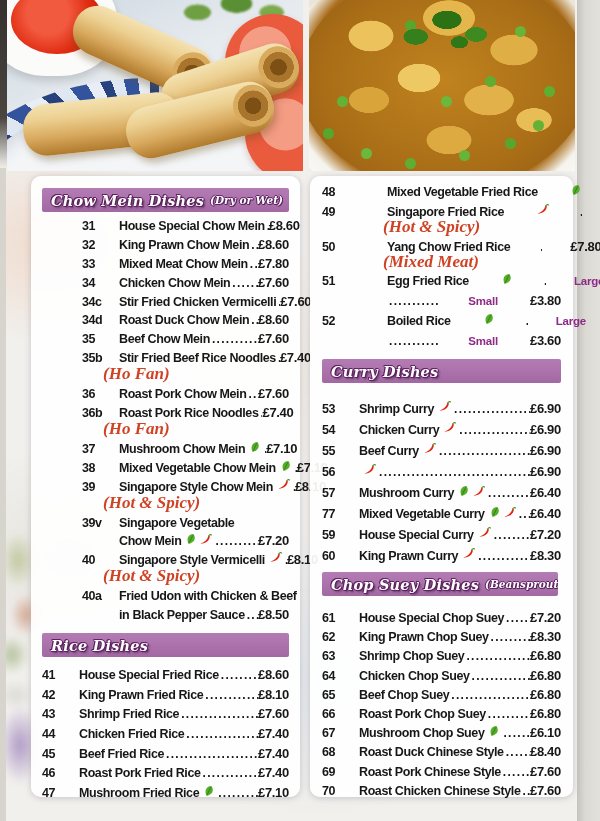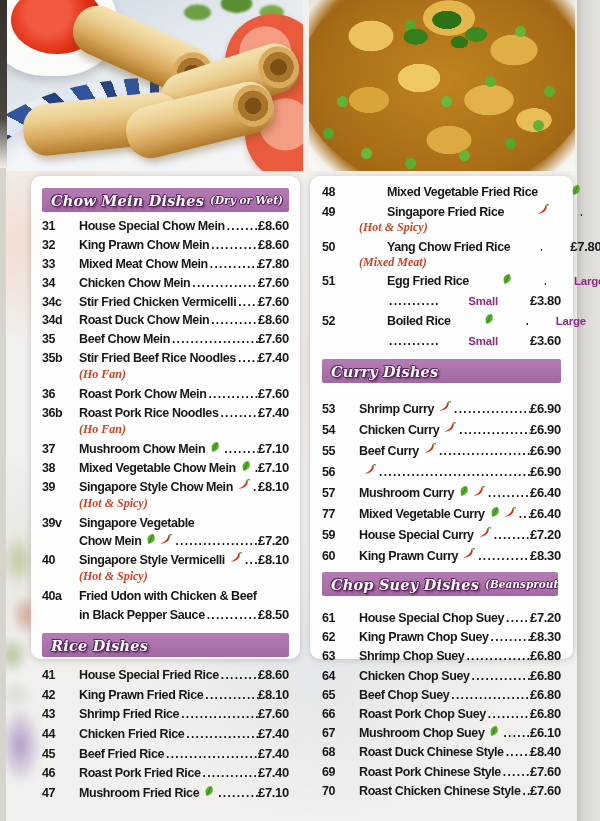--- a/index.html
+++ b/index.html
@@ -83,21 +83,21 @@
       224px 120px 0 0 #63b236,235px 86px 0 0 #5fae31,206px 26px 0 0 #67b438,
       96px 20px 0 0 #58a62c,132px 96px 0 0 #6ab83c,176px 76px 0 0 #5fae31;}
   .parsley{position:absolute;left:88px;top:2px;width:104px;height:56px;
     background:
       radial-gradient(20px 13px at 18% 62%,#35801c 0 60%,rgba(0,0,0,0) 62%),
       radial-gradient(24px 15px at 48% 32%,#2d7115 0 60%,rgba(0,0,0,0) 62%),
       radial-gradient(18px 12px at 76% 58%,#3c8a20 0 60%,rgba(0,0,0,0) 62%),
       radial-gradient(14px 10px at 60% 72%,#2f7717 0 60%,rgba(0,0,0,0) 62%);}
 
   
-  .panel{position:absolute;top:176px;height:483px;background:rgba(255,255,255,.93);
+  .panel{position:absolute;top:176px;height:621px;background:rgba(255,255,255,.93);
     border-radius:10px;box-shadow:0 1px 6px rgba(95,80,95,.28);box-sizing:border-box;
     padding:6px 11px 0 11px;color:#171717;}
   .panel-left{left:31px;width:269px;}
   .panel-right{left:310px;width:263px;padding:6px 12px 0 12px;}
 
   .bar{height:24px;border-radius:2px;display:flex;align-items:center;padding:0 9px;
     background:linear-gradient(180deg,#b47cb4 0%,#a268a3 100%);margin:6px 0 5px 0;
     box-sizing:border-box;white-space:nowrap;overflow:hidden;}
   .bar-title{font-family:"DejaVu Serif",serif;font-style:italic;font-weight:bold;
     font-size:14.5px;color:#ffffff;letter-spacing:.2px;
@@ -105,27 +105,27 @@
       1px 1px #5e2360,-1px -1px #5e2360,2px 2px 2px rgba(40,10,45,.55);}
   .bar-sub{font-family:"DejaVu Serif",serif;font-style:italic;font-weight:bold;
     font-size:10.5px;color:#ffffff;margin-left:6px;
     text-shadow:1px 0 #5e2360,-1px 0 #5e2360,0 1px #5e2360,0 -1px #5e2360,1px 1px #5e2360;text-align:right;}
   .sec-rice .bar{margin:8px 0 8px 0;}
   .sec-curry .bar{margin:8px 0 15px 0;}
   .sec-chop .bar{margin:6px 3px 12px 0;}
 
   .row{display:flex;align-items:baseline;font-weight:bold;font-size:12.5px;
     letter-spacing:-.4px;white-space:nowrap;}
-  .sec-chow .row{height:18.9px;line-height:18.9px;}
+  .sec-chow .row{height:18.9px;line-height:18.9px;margin-left:40px;}
   .sec-rice .row{height:19.7px;line-height:19.7px;}
   .sec-rice2 .row{height:20px;line-height:20px;gap:28px;}
   .sec-curry .row{height:21px;line-height:21px;}
   .sec-chop .row{height:19.2px;line-height:19.2px;}
   .note-row{display:flex;font-family:"Liberation Serif",serif;font-style:italic;
-    font-weight:bold;font-size:12px;color:#d04224;letter-spacing:0;}
+    font-weight:bold;font-size:17px;color:#d04224;letter-spacing:0;gap:24px;}
   .sec-chow .note-row{height:17px;line-height:12px;}
   .sec-rice2 .note-row{height:14.5px;line-height:10px;}
   .num{flex:0 0 37px;}
   .name{flex:0 0 auto;}
   .icons{flex:0 0 auto;display:inline-flex;align-items:center;margin-left:3px;}
   .icons svg{display:block;margin:0 1px;}
   .dots{flex:1 1 0;min-width:0;overflow:hidden;padding:0 2px;}
   .dots::before{content:"....................................................................";
     font-size:12px;letter-spacing:1.3px;color:#141414;}
   .size-label{flex:0 0 auto;color:#8e2a86;font-size:11.5px;letter-spacing:-.2px;margin-right:4px;}

